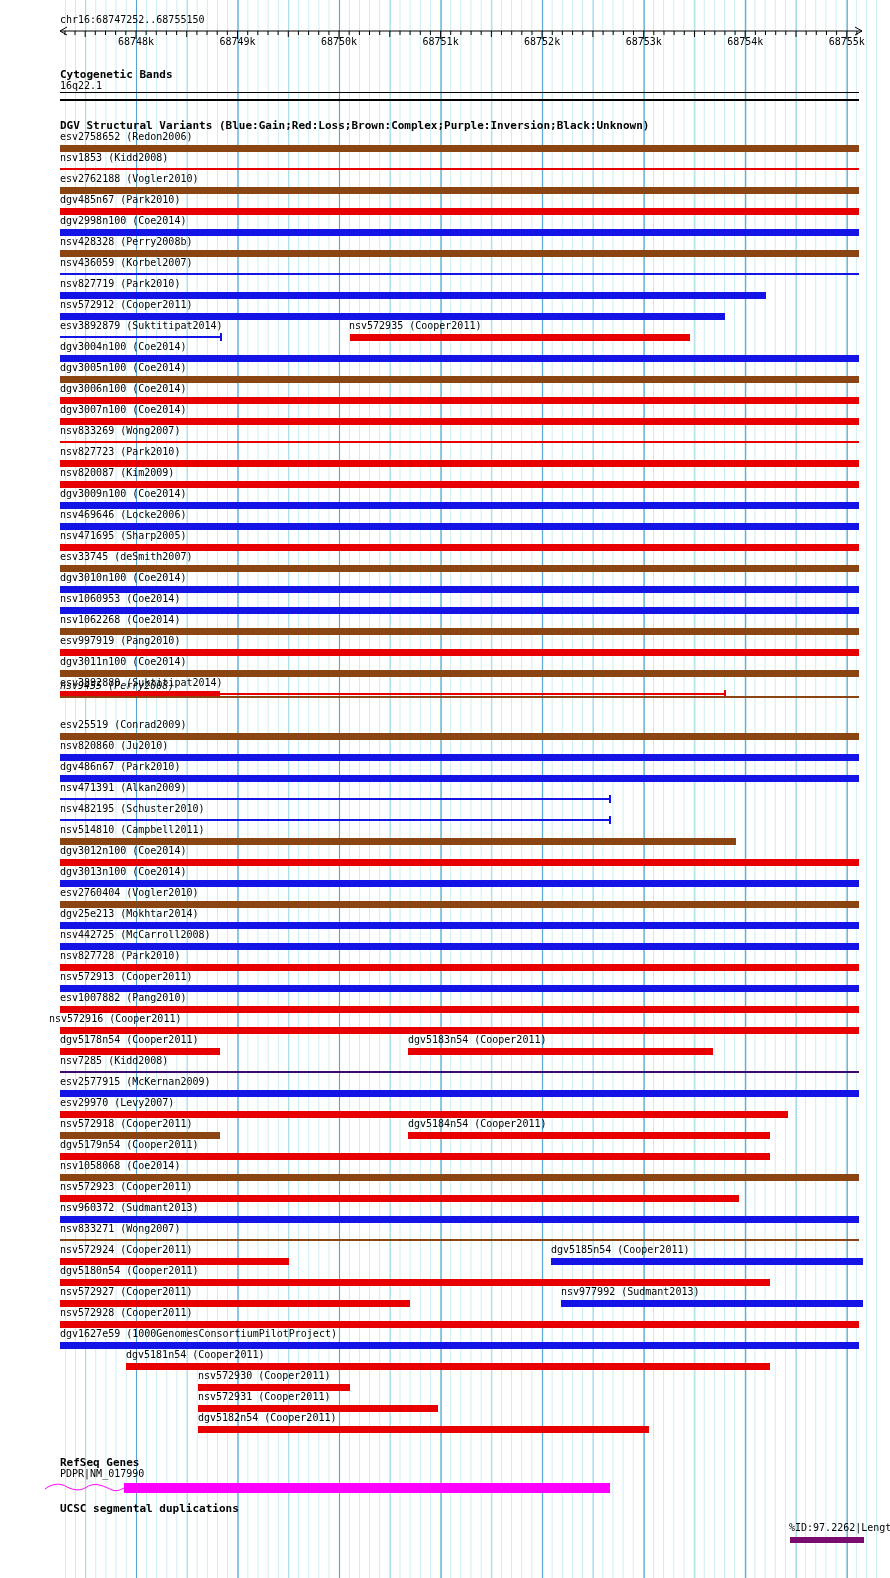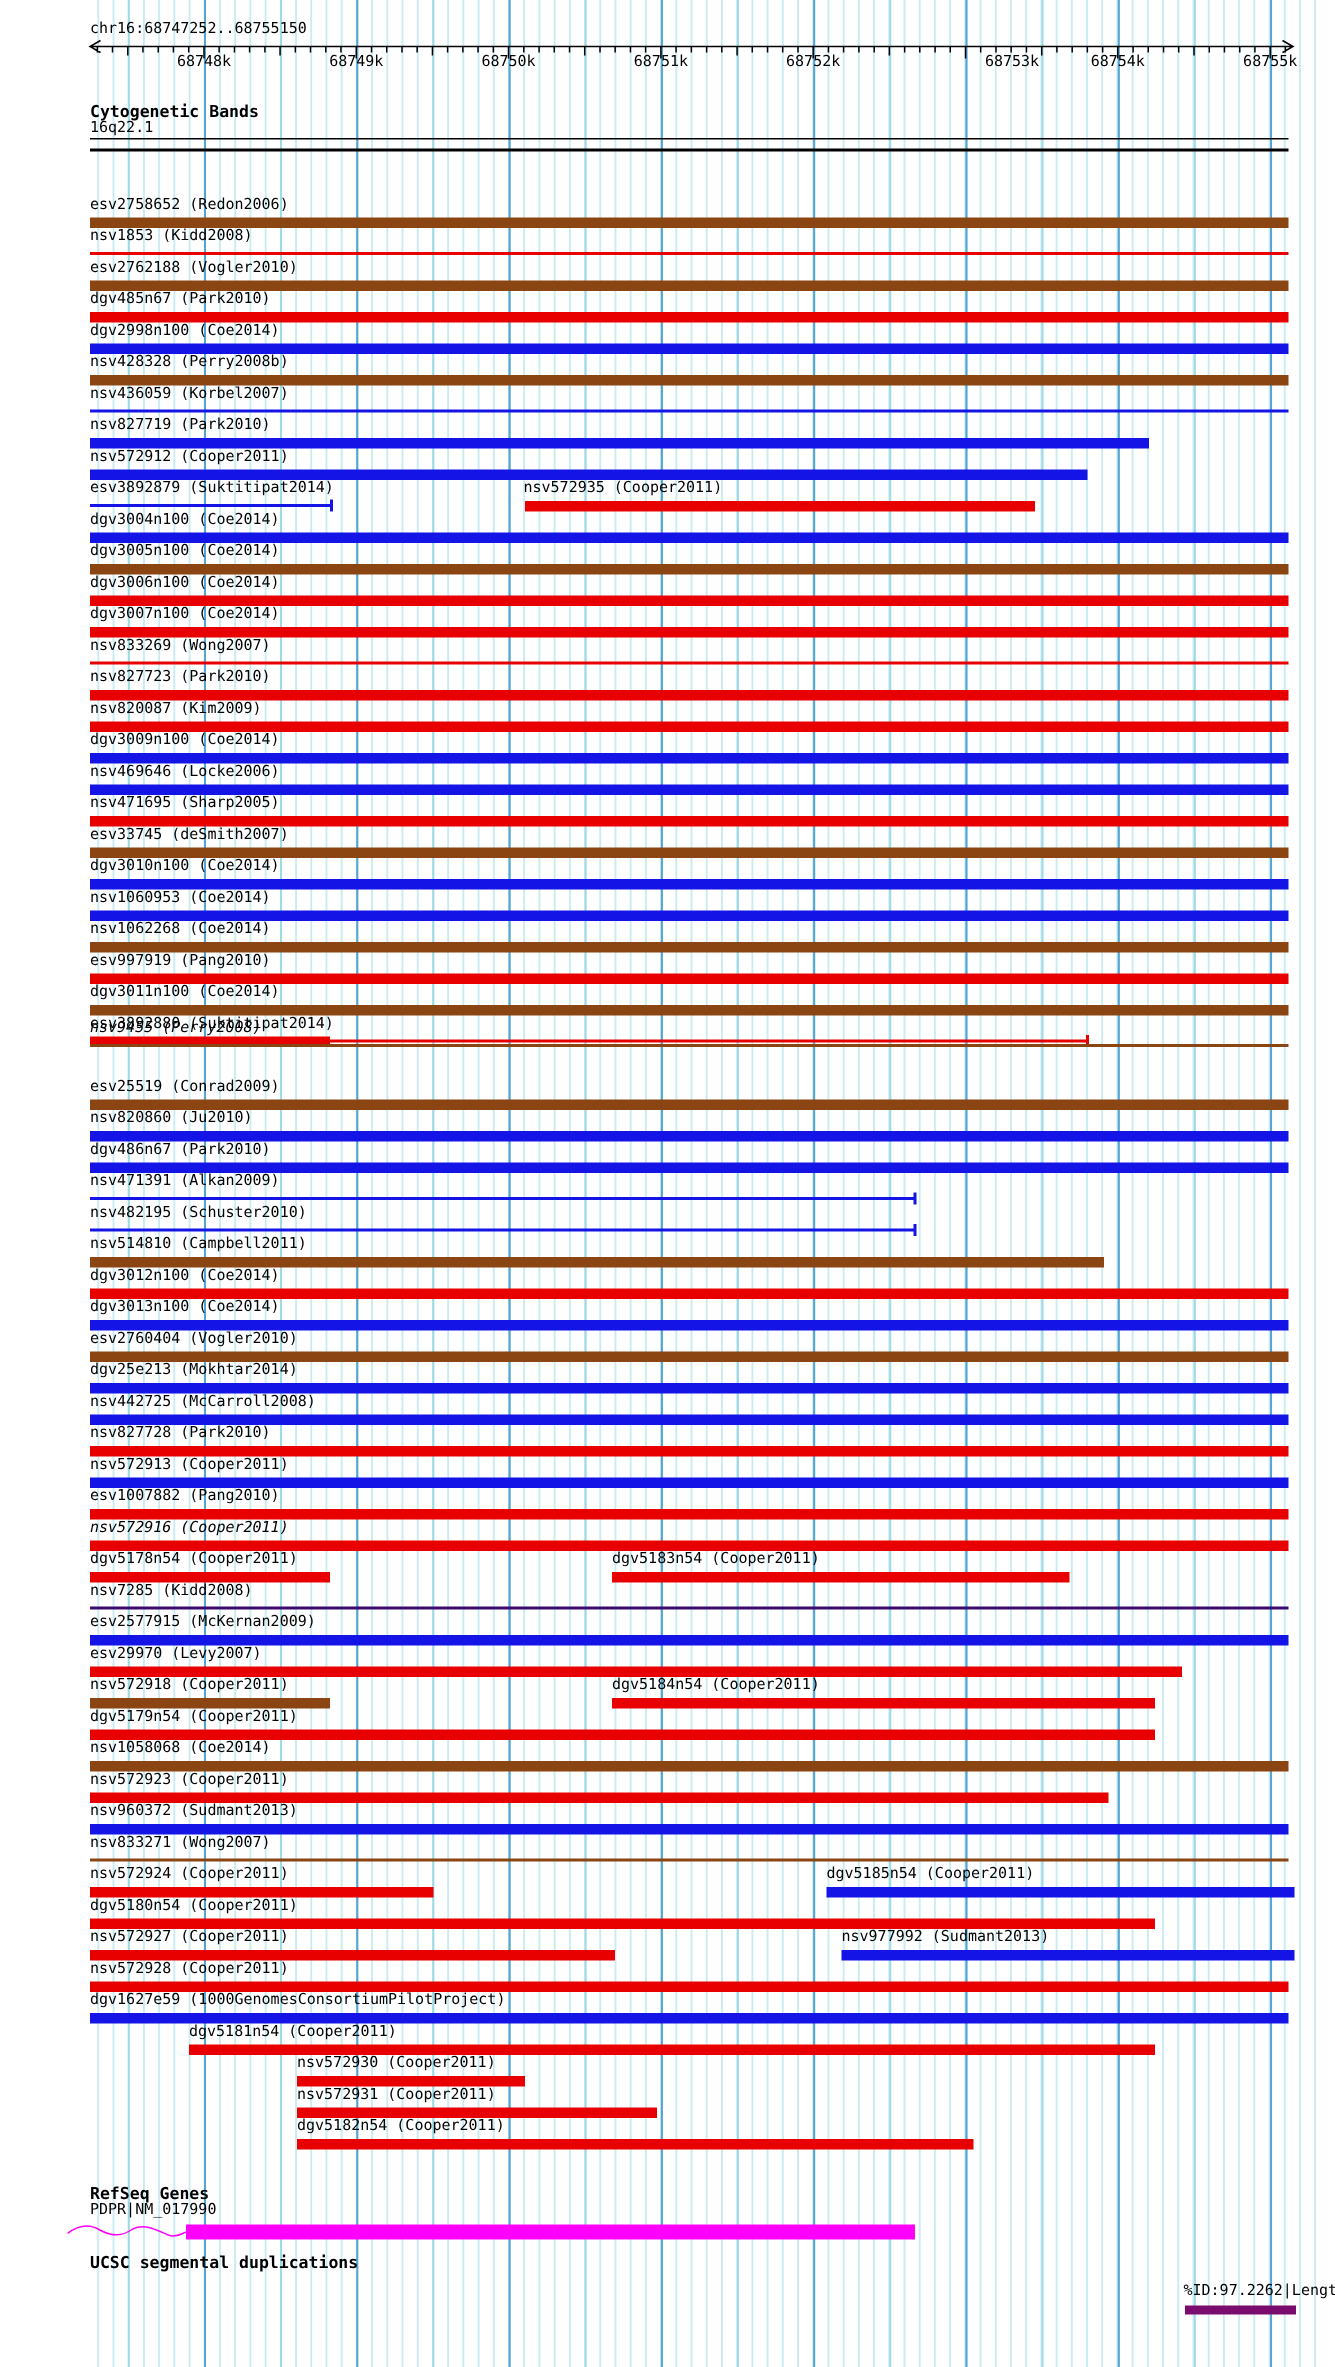--- a/index.html
+++ b/index.html
@@ -36,30 +36,31 @@
   <div class="txt layer" style="left:60px;top:14px;">chr16:68747252..68755150</div>
   <svg class="ruler-svg layer" width="890" height="52">
       <path d="M60,31 H862 M67,27 L60,31 L67,35 M855,27 L862,31 L855,35 M64.9,31 v4 M75.0,31 v4 M85.2,31 v6 M95.3,31 v4 M105.5,31 v4 M115.6,31 v4 M125.8,31 v4 M136.0,31 v8 M146.1,31 v4 M156.3,31 v4 M166.4,31 v4 M176.6,31 v4 M186.7,31 v6 M196.9,31 v4 M207.0,31 v4 M217.2,31 v4 M227.3,31 v4 M237.5,31 v8 M247.7,31 v4 M257.8,31 v4 M268.0,31 v4 M278.1,31 v4 M288.3,31 v6 M298.4,31 v4 M308.6,31 v4 M318.7,31 v4 M328.9,31 v4 M339.0,31 v8 M349.2,31 v4 M359.4,31 v4 M369.5,31 v4 M379.7,31 v4 M389.8,31 v6 M400.0,31 v4 M410.1,31 v4 M420.3,31 v4 M430.4,31 v4 M440.6,31 v8 M450.7,31 v4 M460.9,31 v4 M471.1,31 v4 M481.2,31 v4 M491.4,31 v6 M501.5,31 v4 M511.7,31 v4 M521.8,31 v4 M532.0,31 v4 M542.1,31 v8 M552.3,31 v4 M562.4,31 v4 M572.6,31 v4 M582.8,31 v4 M592.9,31 v6 M603.1,31 v4 M613.2,31 v4 M623.4,31 v4 M633.5,31 v4 M643.7,31 v8 M653.8,31 v4 M664.0,31 v4 M674.1,31 v4 M684.3,31 v4 M694.5,31 v6 M704.6,31 v4 M714.8,31 v4 M724.9,31 v4 M735.1,31 v4 M745.2,31 v8 M755.4,31 v4 M765.5,31 v4 M775.7,31 v4 M785.8,31 v4 M796.0,31 v6 M806.2,31 v4 M816.3,31 v4 M826.5,31 v4 M836.6,31 v4 M846.8,31 v8 M856.9,31 v4 " stroke="#000" fill="none" stroke-width="1"></path>
     </svg>
   <div class="layer" id="tick-labels">
       <span class="ticklbl" style="left: 136px;">68748k</span>
       <span class="ticklbl" style="left: 237.5px;">68749k</span>
       <span class="ticklbl" style="left: 339px;">68750k</span>
       <span class="ticklbl" style="left: 440.6px;">68751k</span>
       <span class="ticklbl" style="left: 542.1px;">68752k</span>
-      <span class="ticklbl" style="left: 643.7px; margin-left: 31px;">68753k</span>
+      <span class="ticklbl" style="left: 643.7px;">68753k</span>
       <span class="ticklbl" style="left: 745.2px;">68754k</span>
       <span class="ticklbl" style="left: 846.8px;">68755k</span>
     </div>
 
   <div class="hdr layer" style="left:60px;top:68px;">Cytogenetic Bands</div>
   <div class="txt layer" style="left:60px;top:80px;">16q22.1</div>
   <div class="cytoline layer" style="top:92px;height:1px;"></div>
   <div class="cytoline layer" style="top:99px;height:2px;"></div>
 
+  <div class="hdr layer" style="left:60px;top:119px;">DGV Structural Variants (Blue:Gain;Red:Loss;Brown:Complex;Purple:Inversion;Black:Unknown)</div>
   <div class="layer" id="dgv-rows">
       <div class="row" style="top: 131px;">
         <span class="lbl" style="left: 60px;">esv2758652 (Redon2006)</span>
         <div class="bar" style="left: 60px; width: 799px; top: 14px; height: 7px; background: rgb(138, 69, 19);"></div>
       </div>
       <div class="row" style="top: 152px;">
         <span class="lbl" style="left: 60px;">nsv1853 (Kidd2008)</span>
         <div class="bar" style="left: 60px; width: 799px; top: 16px; height: 2px; background: rgb(232, 0, 0);"></div>
       </div>
       <div class="row" style="top: 173px;">
@@ -223,21 +224,21 @@
       </div>
       <div class="row" style="top: 971px;">
         <span class="lbl" style="left: 60px;">nsv572913 (Cooper2011)</span>
         <div class="bar" style="left: 60px; width: 799px; top: 14px; height: 7px; background: rgb(20, 20, 230);"></div>
       </div>
       <div class="row" style="top: 992px;">
         <span class="lbl" style="left: 60px;">esv1007882 (Pang2010)</span>
         <div class="bar" style="left: 60px; width: 799px; top: 14px; height: 7px; background: rgb(232, 0, 0);"></div>
       </div>
       <div class="row" style="top: 1013px;">
-        <span class="lbl" style="left: 60px; font-style: italic;">nsv572916 (Cooper2011)</span>
+        <span class="lbl" style="left: 49px;">nsv572916 (Cooper2011)</span>
         <div class="bar" style="left: 60px; width: 799px; top: 14px; height: 7px; background: rgb(232, 0, 0);"></div>
       </div>
       <div class="row" style="top: 1034px;">
         <span class="lbl" style="left: 60px;">dgv5178n54 (Cooper2011)</span>
         <span class="lbl" style="left: 408px;">dgv5183n54 (Cooper2011)</span>
         <div class="bar" style="left: 60px; width: 160px; top: 14px; height: 7px; background: rgb(232, 0, 0);"></div>
         <div class="bar" style="left: 408px; width: 305px; top: 14px; height: 7px; background: rgb(232, 0, 0);"></div>
       </div>
       <div class="row" style="top: 1055px;">
         <span class="lbl" style="left: 60px;">nsv7285 (Kidd2008)</span>

